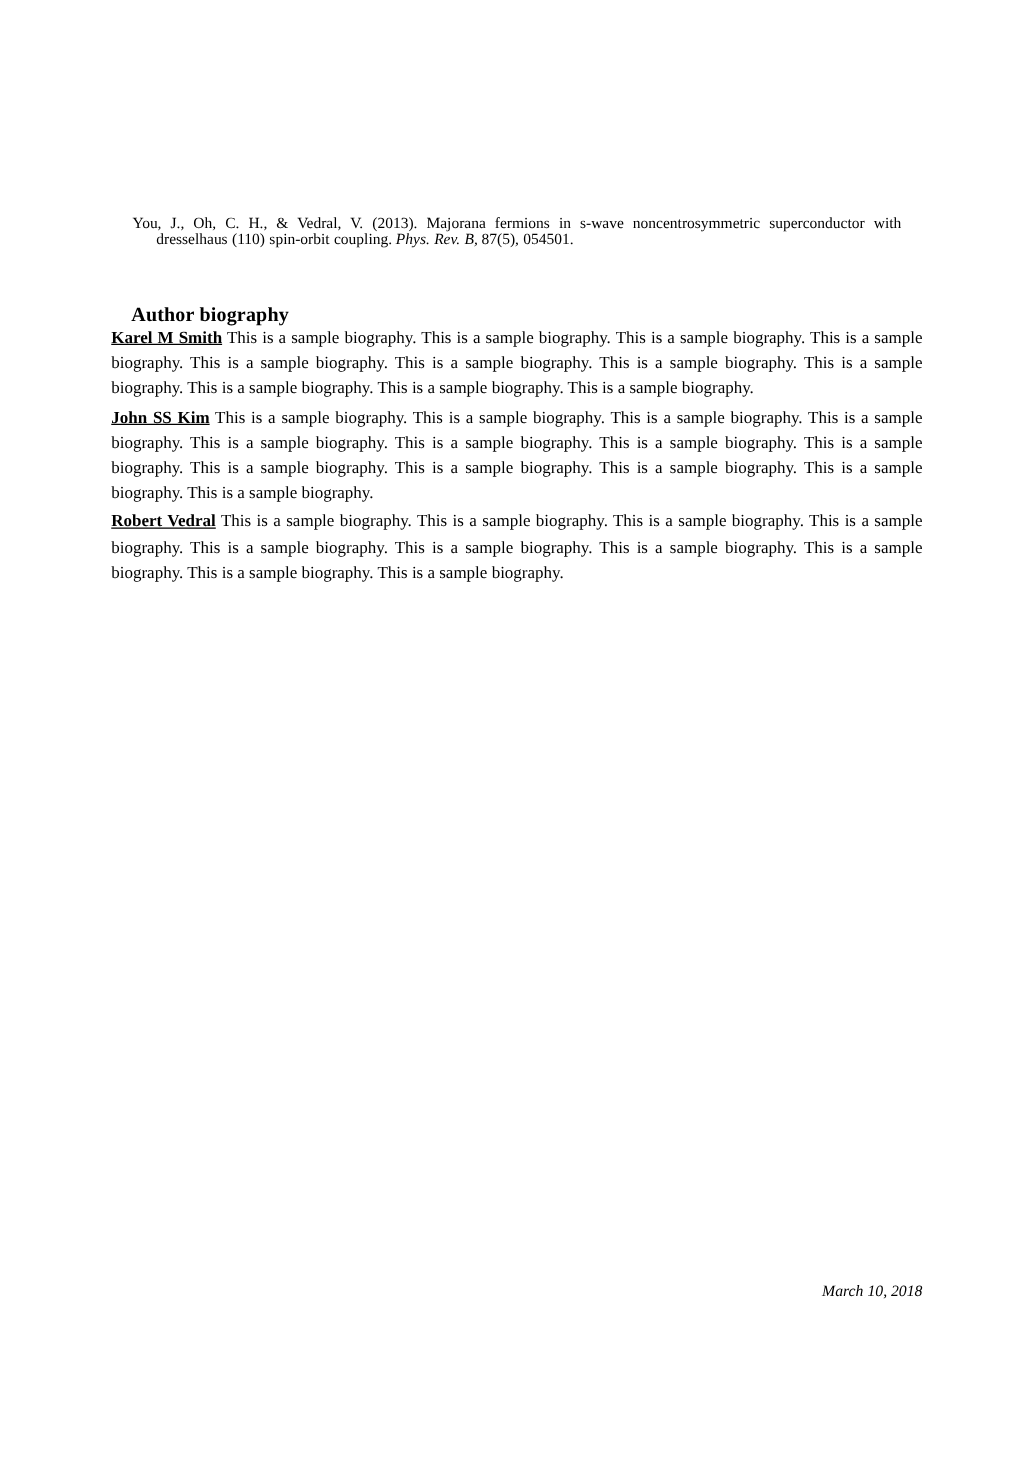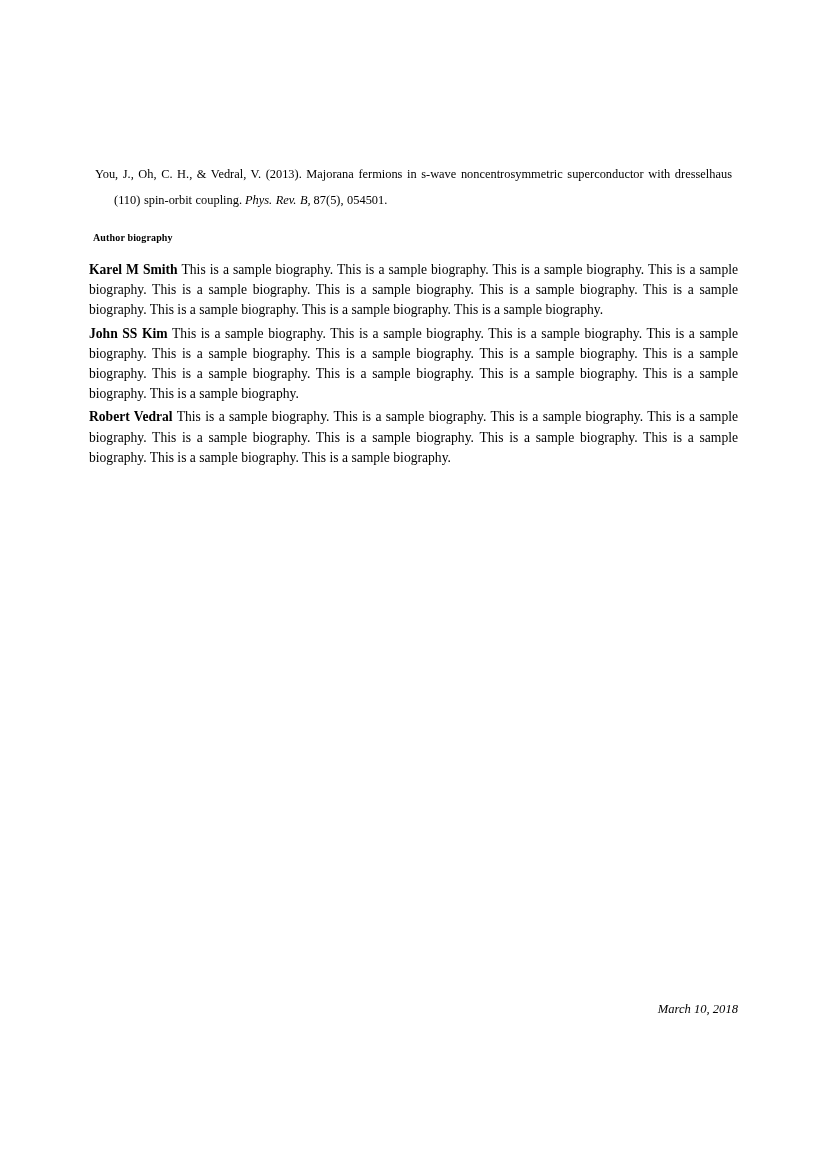--- a/index.html
+++ b/index.html
@@ -27,41 +27,41 @@
   .content {
     position: absolute;
     left: 89px;
     top: 155px;
     width: 649px;
   }
 
   
   .bib-entry {
     font-size: 12.4px;
-    line-height: 26px;
+    line-height: 13px;
     text-align: justify;
     text-justify: inter-word;
     padding-left: 19px;
     text-indent: -19px;
-    margin: 6px;
+    margin: 17px;
     word-spacing: 0.4px;
   }
   .bib-entry .journal {
     font-style: italic;
   }
   .bib-entry .sep {
     display: inline-block;
     width: 3px;
   }
 
   
   .section-heading {
-    font-size: 10px;
+    font-size: 16px;
     font-weight: bold;
-    margin: 4px;
+    margin: 16px;
     padding: 0;
     position: absolute;
     left: 0;
     top: 73px;
     letter-spacing: 0.15px;
   }
 
   
   .bios {
     position: absolute;
@@ -72,30 +72,31 @@
   .bio-para {
     font-size: 13.6px;
     line-height: 20.2px;
     text-align: justify;
     text-justify: inter-word;
     margin: 0 0 3px 0;
     hyphens: none;
   }
   .bio-name {
     font-weight: bold;
+    text-decoration: underline;
   }
   .bio-text {
     font-weight: normal;
   }
 
   
   .footer-date {
     position: absolute;
     right: 89px;
-    top: 1002px;
+    top: 1026px;
     font-size: 12.6px;
     font-style: italic;
     text-align: right;
     white-space: nowrap;
   }
 </style>
 </head>
 <body>
 
 <div class="page">

